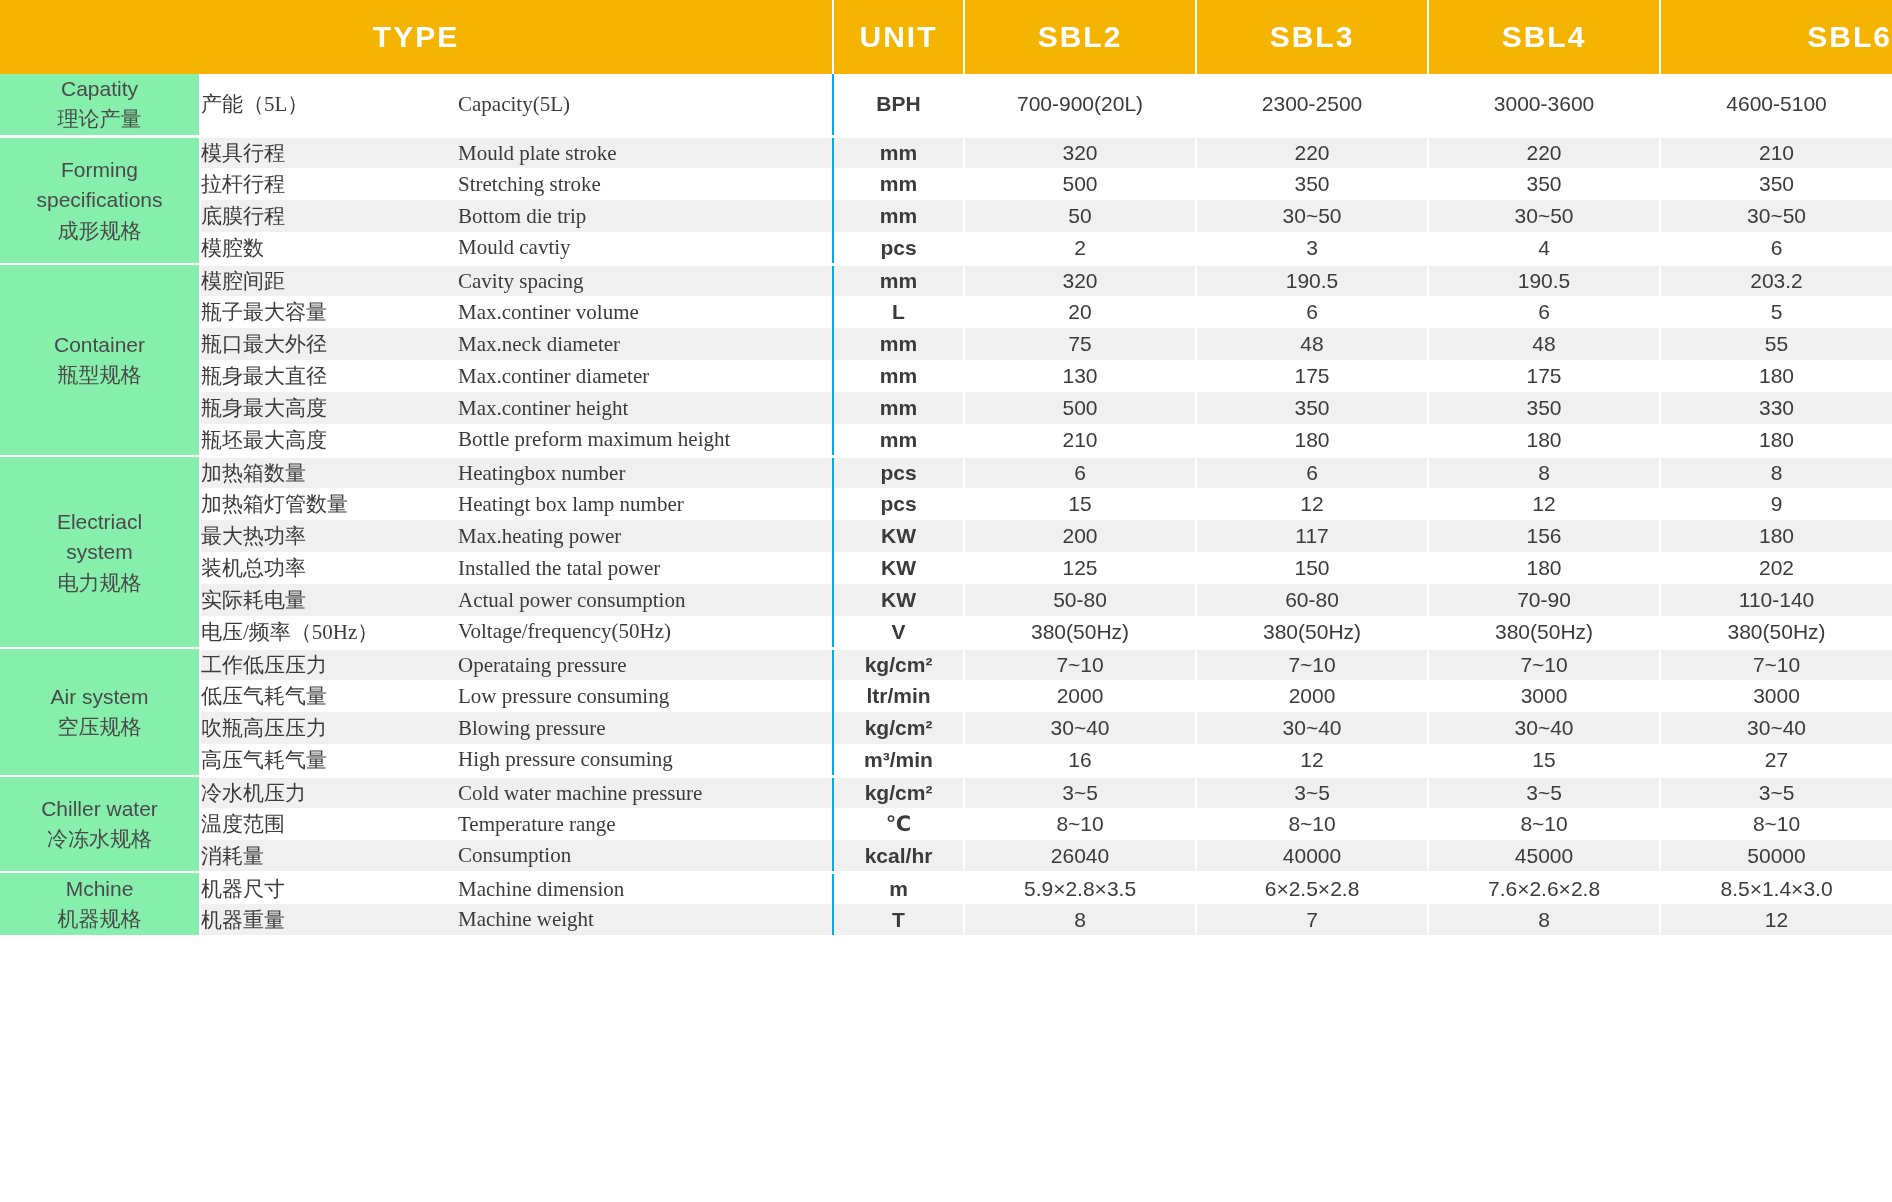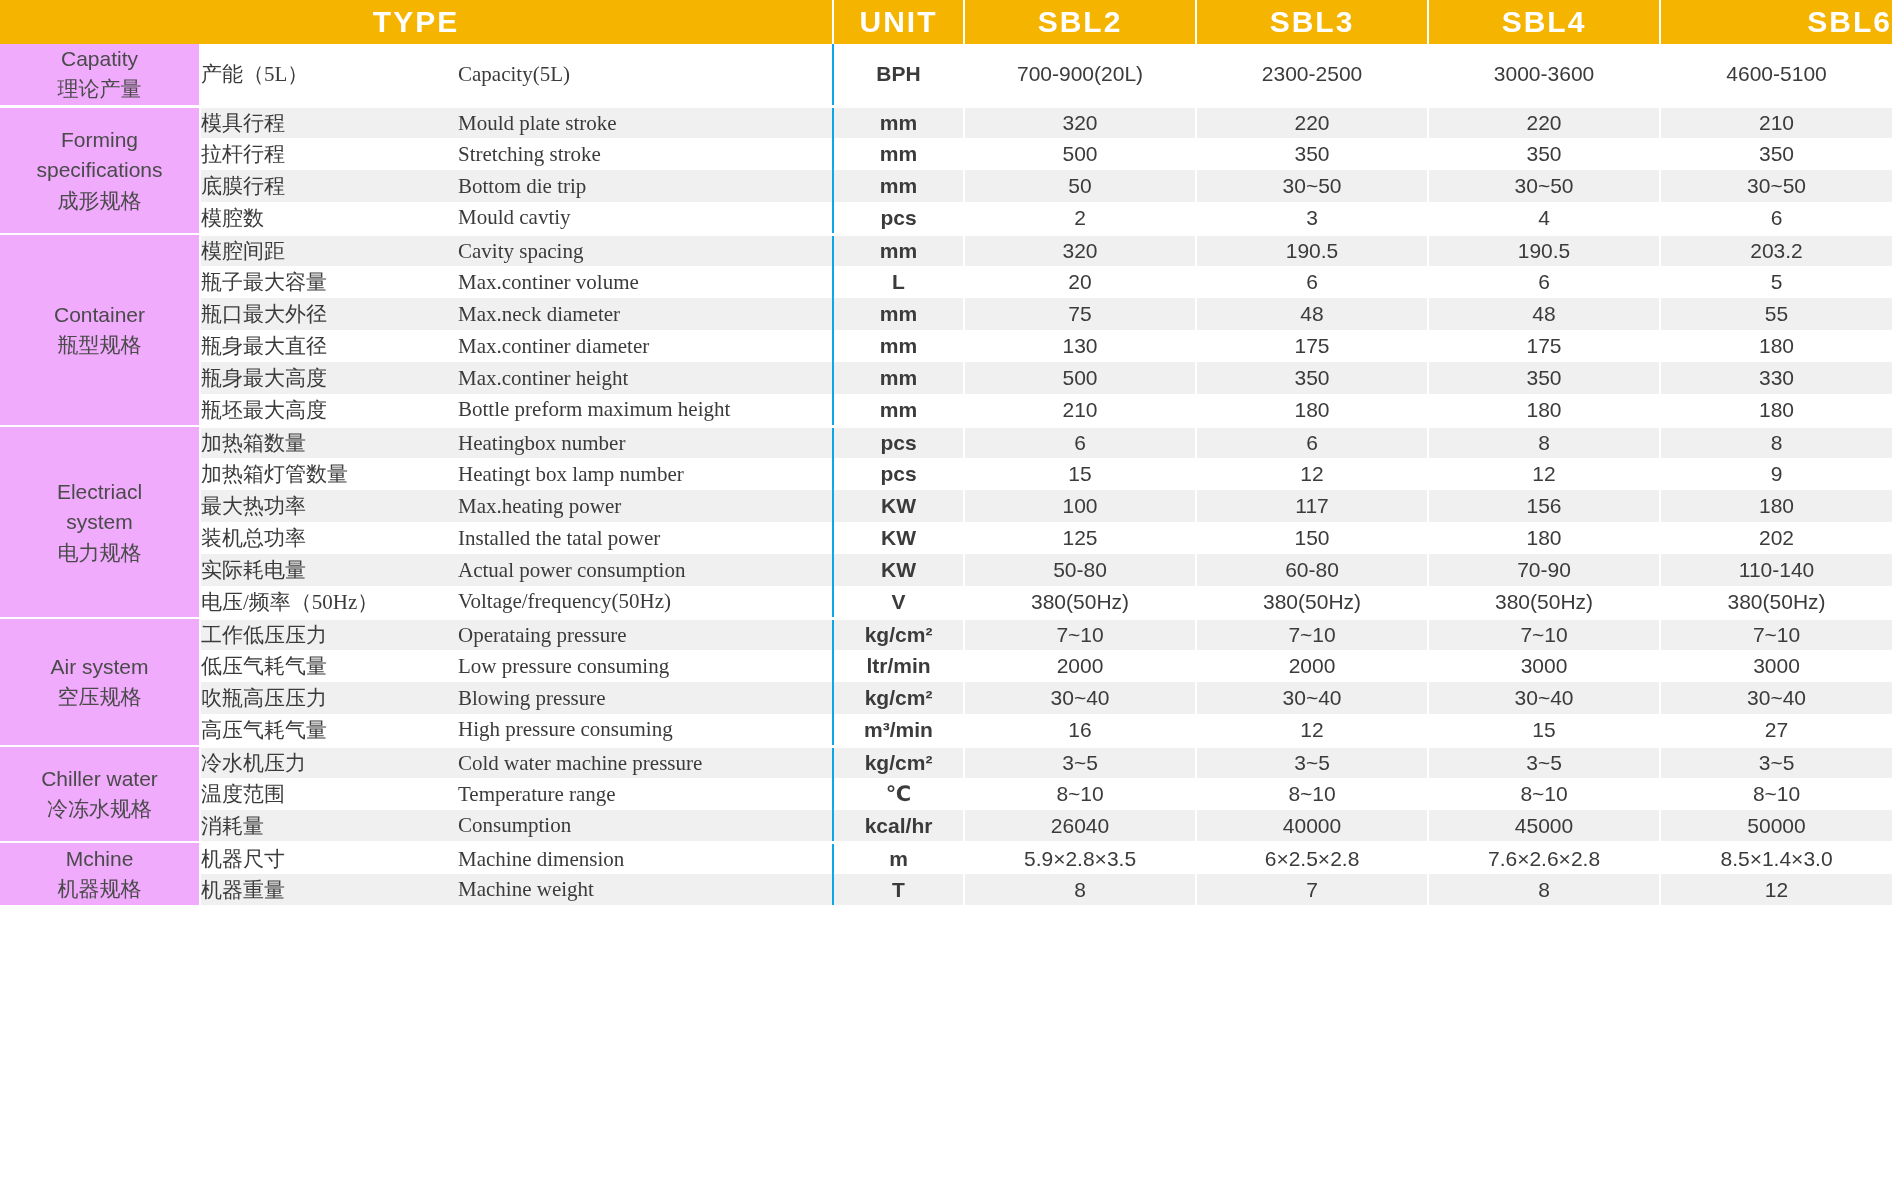--- a/index.html
+++ b/index.html
@@ -31,29 +31,29 @@
   col.c-model { width: 232px; }
 
   
   .hdr-type, .hdr-unit, .hdr-model {
     background: #f5b400;
     color: #ffffff;
     font-size: 30px;
     font-weight: bold;
     text-align: center;
     letter-spacing: 2px;
-    height: 44px;
+    height: 74px;
     vertical-align: middle;
     border-right: 2px solid #ffffff;
   }
   .hdr-model.last { border-right: none; text-align: right; }
 
   
   td.group {
-    background: #f0abfc;
+    background: #86efac;
     color: #4a4a4a;
     font-size: 21px;
     line-height: 1.45;
     text-align: center;
     vertical-align: middle;
     border-bottom: 2px solid #ffffff;
     border-right: 2px solid #ffffff;
     padding: 4px 6px;
   }
 
@@ -230,21 +230,21 @@
         <td class="unit">pcs</td>
         <td class="val">15</td>
         <td class="val">12</td>
         <td class="val">12</td>
         <td class="val last">9</td>
       </tr>
       <tr class="band-b">
         <td class="cn">最大热功率</td>
         <td class="en">Max.heating power</td>
         <td class="unit">KW</td>
-        <td class="val">100</td>
+        <td class="val">200</td>
         <td class="val">117</td>
         <td class="val">156</td>
         <td class="val last">180</td>
       </tr>
       <tr class="band-a">
         <td class="cn">装机总功率</td>
         <td class="en">Installed the tatal power</td>
         <td class="unit">KW</td>
         <td class="val">125</td>
         <td class="val">150</td>

